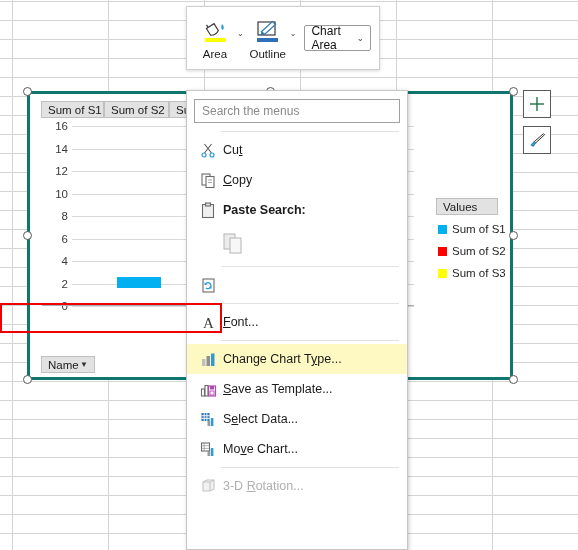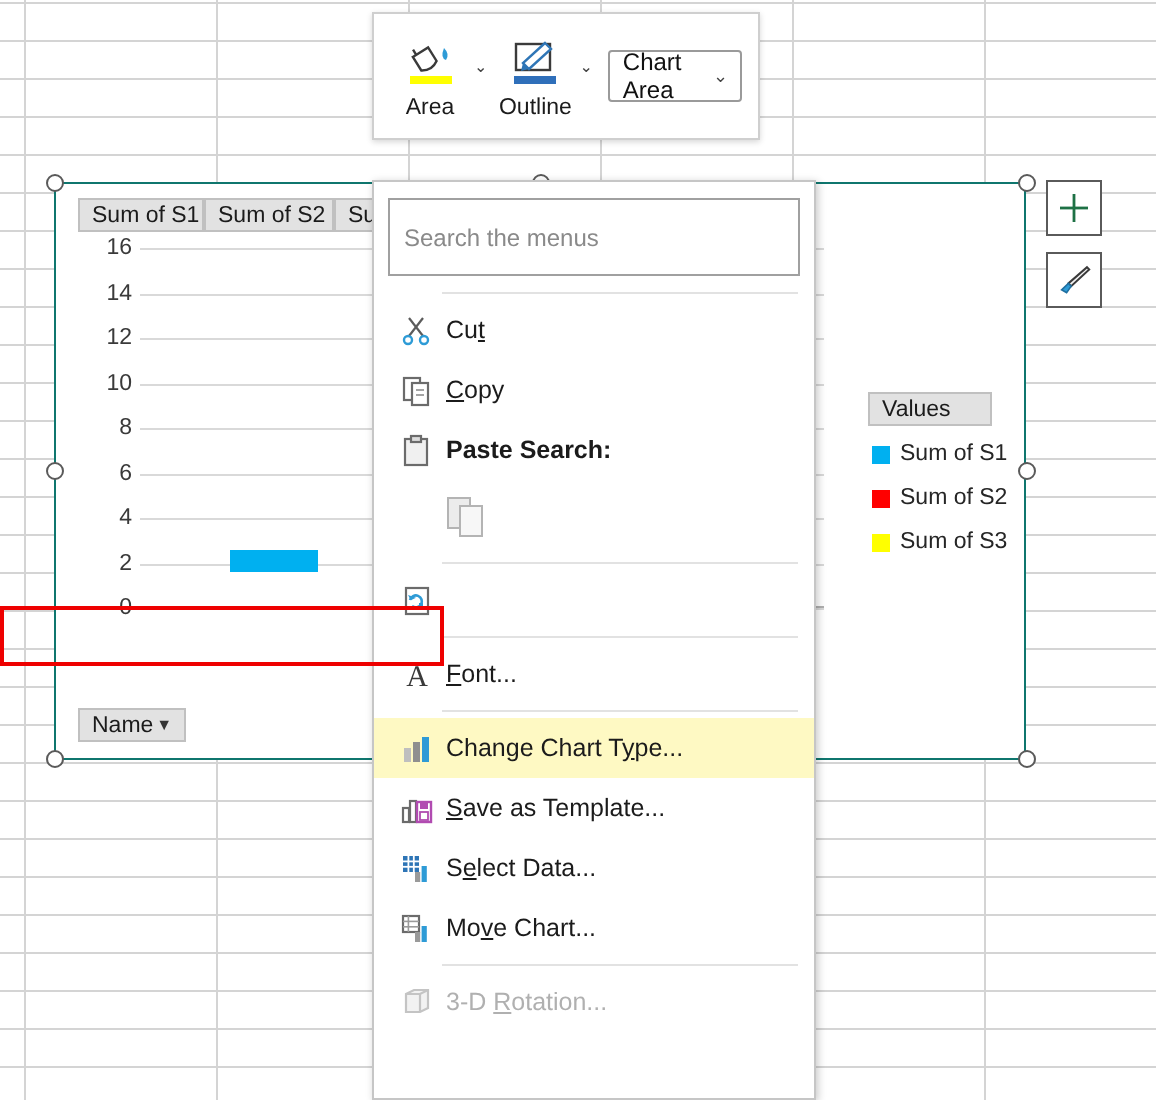--- a/index.html
+++ b/index.html
@@ -12,21 +12,21 @@
   }
 
   
   #grid{position:absolute;inset:0;z-index:0;}
   .gl-h{position:absolute;left:0;width:578px;height:1px;background:#d4d4d4;}
   .gl-v{position:absolute;top:0;height:550px;width:1px;background:#d4d4d4;}
 
   
   #chart-object{
     position:absolute;left:27px;top:91px;width:486px;height:289px;
-    background:#ffffff;border:1px solid #0f766e;box-sizing:border-box;z-index:10;
+    background:#ffffff;border:3px solid #0f766e;box-sizing:border-box;z-index:10;
   }
   .handle{
     position:absolute;width:9px;height:9px;border-radius:50%;
     background:#ffffff;border:1.6px solid #5a5a5a;box-sizing:border-box;z-index:30;
   }
 
   
   .fieldbtn{
     position:absolute;background:#e2e2e2;border:1px solid #c0c0c0;
     font-size:11.5px;color:#1b1b1b;box-sizing:border-box;
@@ -82,21 +82,21 @@
   }
 
   
   #context-menu{
     position:absolute;left:186px;top:90px;width:222px;
     background:#ffffff;border:1px solid #c6c6c6;box-sizing:border-box;z-index:50;
     box-shadow:1px 1px 4px rgba(0,0,0,.22);padding:6px 0 0 0;
     height:460px;overflow:hidden;
   }
   #search-box{
-    margin:2px 7px 8px 7px;height:39px;border:1px solid #a0a0a0;background:#fff;
+    margin:2px 7px 8px 7px;height:24px;border:1px solid #a0a0a0;background:#fff;
     display:flex;align-items:center;padding:0 7px;font-size:12px;color:#8a8a8a;
     box-sizing:border-box;
   }
   .mi{position:relative;display:flex;align-items:center;height:30px;padding-left:8px;font-size:12.5px;color:#1b1b1b;}
   .mi.hover{background:#fef9c3;}
   .mi.disabled{color:#b0b0b0;}
   .mi-icon{width:26px;height:22px;display:flex;align-items:center;justify-content:center;flex:0 0 auto;}
   .mi-label{margin-left:2px;white-space:nowrap;}
   .mi-label u{text-decoration:underline;}
   .mi.bold .mi-label{font-weight:bold;}

